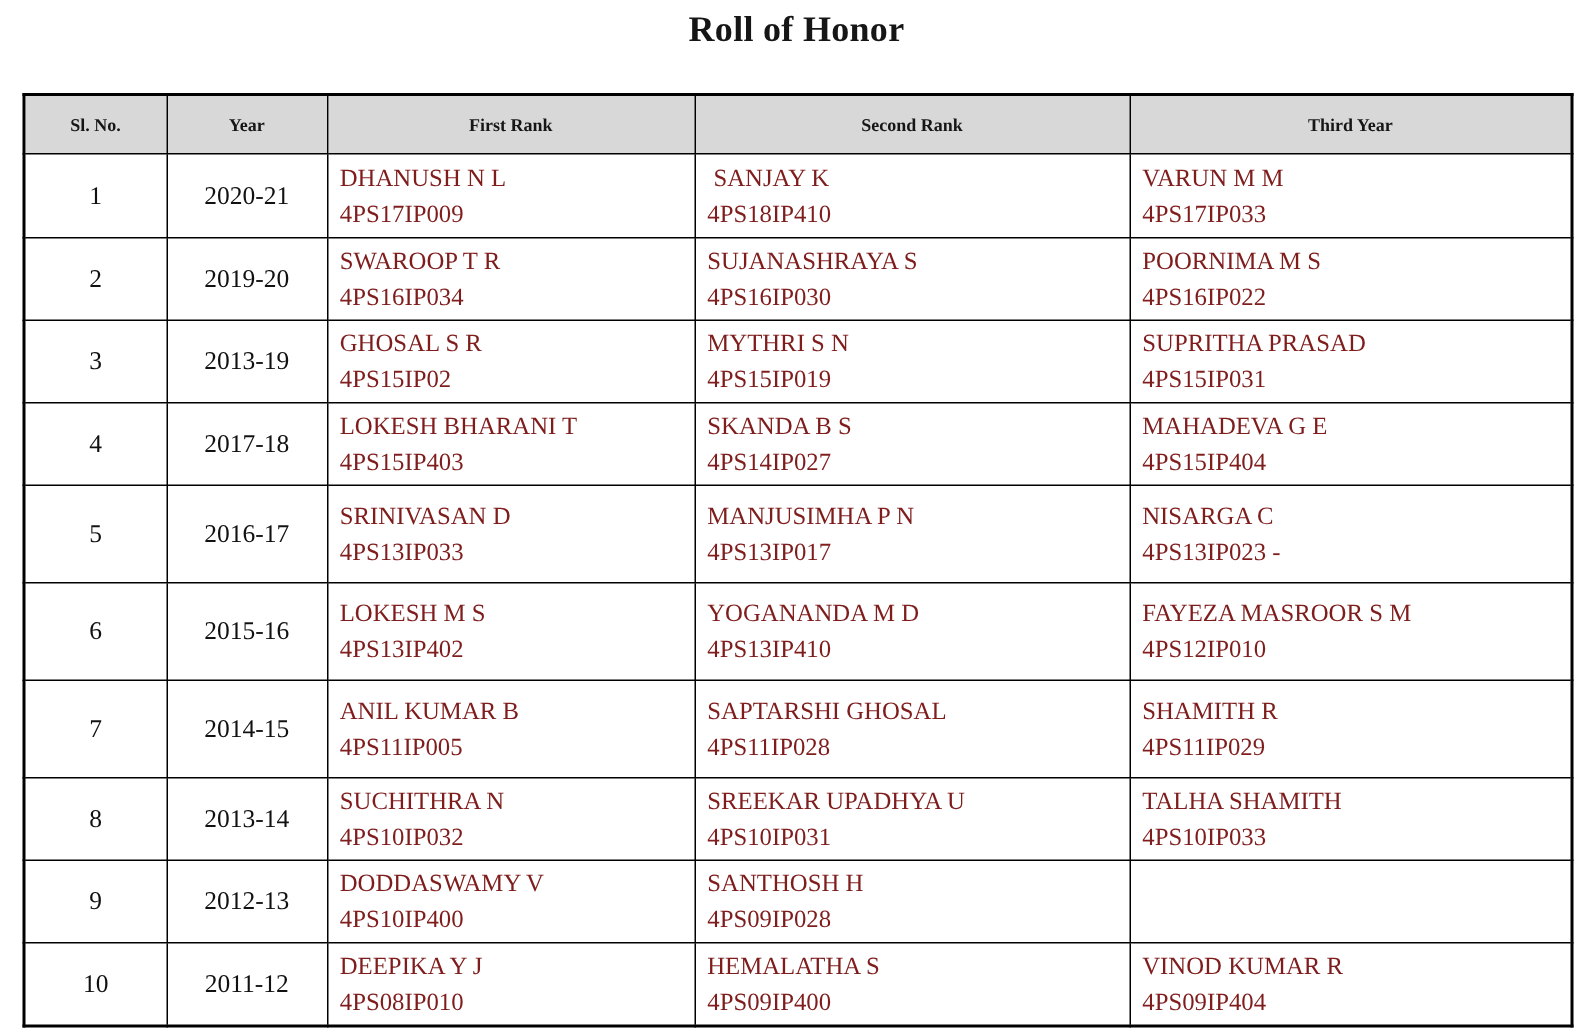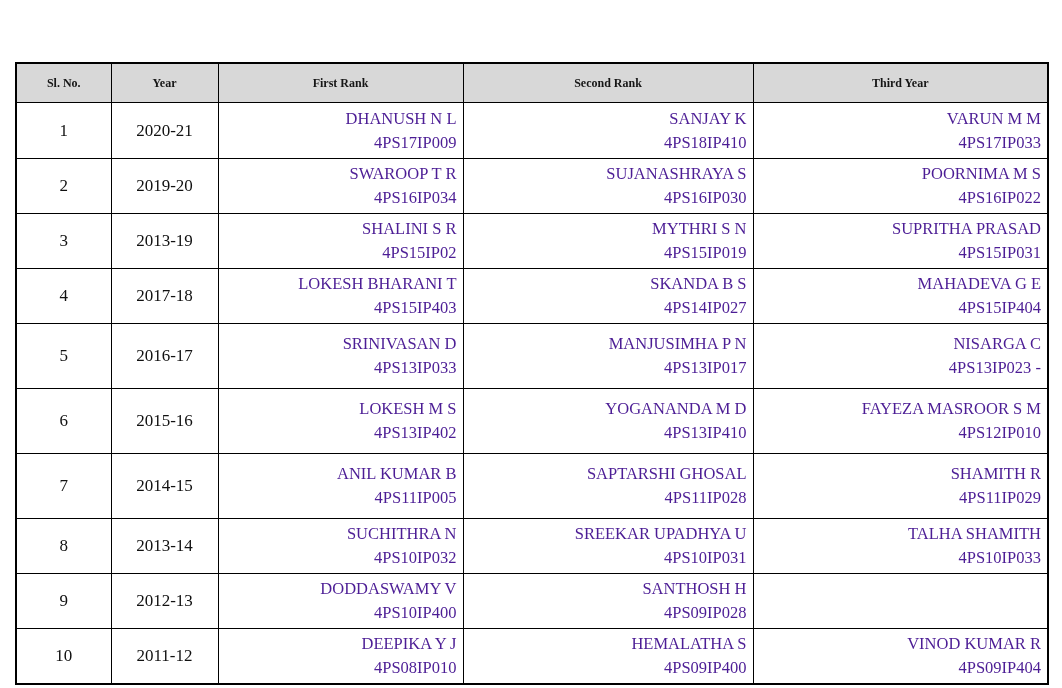--- a/index.html
+++ b/index.html
@@ -64,29 +64,29 @@
   td.c-rank {
     text-align: left;
     vertical-align: middle;
     padding: 3px 6px 3px 8px;
   }
   td.c-rank .nm,
   td.c-rank .usn {
     line-height: 24px;
     white-space: pre-wrap;
     font-size: 16.5px;
-    color: #4c1d95;
-    text-align: right;
+    color: #7f1d1d;
   }
 </style>
 </head>
 <body>
 
 <div class="page">
 
+  <h1 class="doc-title">Roll of Honor</h1>
 
   <table class="honor">
     <colgroup>
       <col style="width:95px">
       <col style="width:107px">
       <col style="width:245px">
       <col style="width:290px">
       <col style="width:295px">
     </colgroup>
     <thead>
@@ -131,21 +131,21 @@
         <td class="c-rank">
           <div class="nm">POORNIMA M S</div>
           <div class="usn">4PS16IP022</div>
         </td>
       </tr>
 
       <tr>
         <td class="c-center">3</td>
         <td class="c-center">2013-19</td>
         <td class="c-rank">
-          <div class="nm">SHALINI S R</div>
+          <div class="nm">GHOSAL S R</div>
           <div class="usn">4PS15IP02</div>
         </td>
         <td class="c-rank">
           <div class="nm">MYTHRI S N</div>
           <div class="usn">4PS15IP019</div>
         </td>
         <td class="c-rank">
           <div class="nm">SUPRITHA PRASAD</div>
           <div class="usn">4PS15IP031</div>
         </td>

